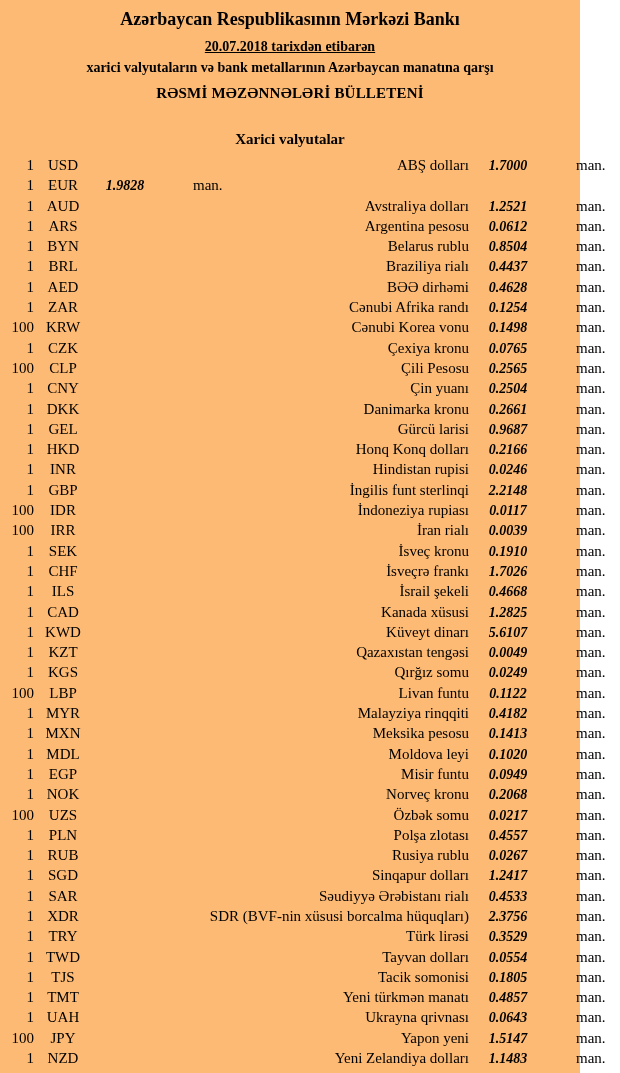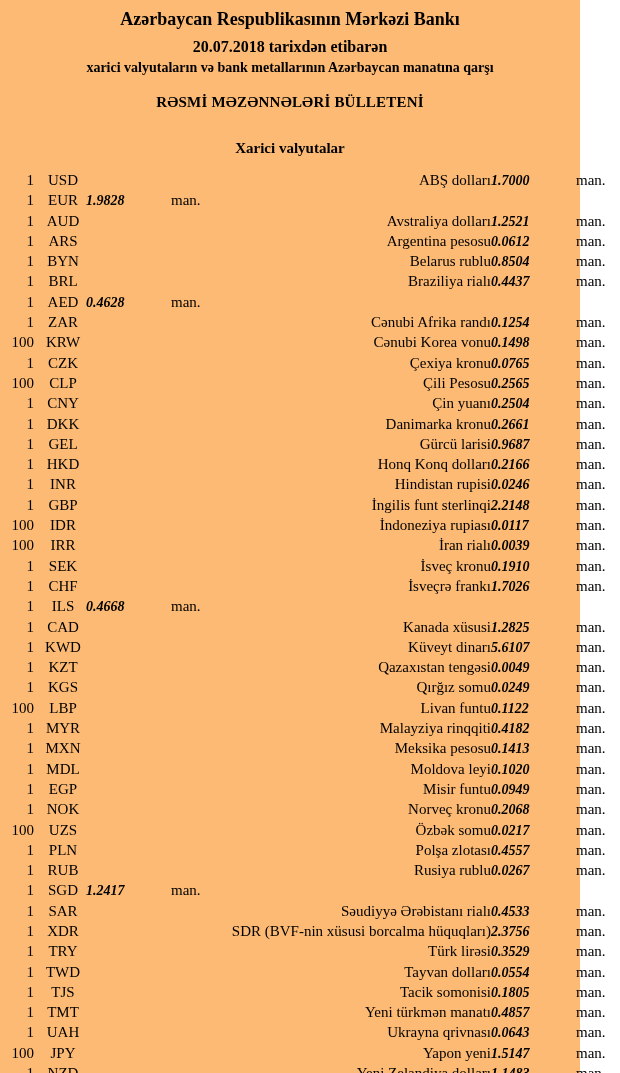--- a/index.html
+++ b/index.html
@@ -20,44 +20,45 @@
     background: #fdba74;
   }
   .header { text-align: center; }
   .title {
     font-size: 18px;
     font-weight: bold;
     line-height: 22px;
     margin: 0;
   }
   .date-line {
-    font-size: 16px;
+    font-size: 14px;
     font-weight: bold;
     margin-top: 8px;
     line-height: 17px;
+    text-decoration: underline;
   }
   .subtitle {
     font-size: 14px;
     font-weight: bold;
     margin-top: 4px;
     line-height: 17px;
   }
   .bulletin {
     font-size: 15px;
     font-weight: bold;
-    margin-top: 17px;
+    margin-top: 8px;
     letter-spacing: 0.2px;
     line-height: 19px;
   }
   .section-title {
     text-align: center;
     font-size: 15px;
     font-weight: bold;
     margin-top: 27px;
-    margin-bottom: 13px;
+    margin-bottom: 7px;
     line-height: 18px;
   }
   .table { width: 620px; }
   .row {
     display: flex;
     align-items: baseline;
     height: 20.3px;
     font-size: 15px;
     line-height: 20.3px;
     white-space: nowrap;
@@ -74,31 +75,32 @@
     flex: 0 0 auto;
   }
   .cell-name {
     flex: 1 1 auto;
     text-align: right;
     padding-left: 8px;
     overflow: hidden;
   }
   .cell-rate {
     width: 78px;
-    text-align: left;
+    text-align: center;
     font-weight: bold;
     font-style: italic;
     font-size: 14px;
     flex: 0 0 auto;
   }
   .cell-unit {
     width: 44px;
     text-align: left;
     padding-left: 7px;
     flex: 0 0 auto;
+    margin-left: 22px;
   }
 </style>
 </head>
 <body>
 
 <div class="page">
   <div class="header">
     <div class="title">Azərbaycan Respublikasının Mərkəzi Bankı</div>
     <div class="date-line">20.07.2018 tarixdən etibarən</div>
     <div class="subtitle">xarici valyutaların və bank metallarının Azərbaycan manatına qarşı</div>
@@ -145,20 +147,21 @@
       <div class="row">
         <span class="cell-qty">1</span>
         <span class="cell-code">BRL</span>
         <span class="cell-name">Braziliya rialı</span>
         <span class="cell-rate">0.4437</span>
         <span class="cell-unit">man.</span>
       </div>
       <div class="row">
         <span class="cell-qty">1</span>
         <span class="cell-code">AED</span>
+        <span class="cell-name">BƏƏ dirhəmi</span>
         <span class="cell-rate">0.4628</span>
         <span class="cell-unit">man.</span>
       </div>
       <div class="row">
         <span class="cell-qty">1</span>
         <span class="cell-code">ZAR</span>
         <span class="cell-name">Cənubi Afrika randı</span>
         <span class="cell-rate">0.1254</span>
         <span class="cell-unit">man.</span>
       </div>
@@ -249,20 +252,21 @@
       <div class="row">
         <span class="cell-qty">1</span>
         <span class="cell-code">CHF</span>
         <span class="cell-name">İsveçrə frankı</span>
         <span class="cell-rate">1.7026</span>
         <span class="cell-unit">man.</span>
       </div>
       <div class="row">
         <span class="cell-qty">1</span>
         <span class="cell-code">ILS</span>
+        <span class="cell-name">İsrail şekeli</span>
         <span class="cell-rate">0.4668</span>
         <span class="cell-unit">man.</span>
       </div>
       <div class="row">
         <span class="cell-qty">1</span>
         <span class="cell-code">CAD</span>
         <span class="cell-name">Kanada xüsusi</span>
         <span class="cell-rate">1.2825</span>
         <span class="cell-unit">man.</span>
       </div>
@@ -346,20 +350,21 @@
       <div class="row">
         <span class="cell-qty">1</span>
         <span class="cell-code">RUB</span>
         <span class="cell-name">Rusiya rublu</span>
         <span class="cell-rate">0.0267</span>
         <span class="cell-unit">man.</span>
       </div>
       <div class="row">
         <span class="cell-qty">1</span>
         <span class="cell-code">SGD</span>
+        <span class="cell-name">Sinqapur dolları</span>
         <span class="cell-rate">1.2417</span>
         <span class="cell-unit">man.</span>
       </div>
       <div class="row">
         <span class="cell-qty">1</span>
         <span class="cell-code">SAR</span>
         <span class="cell-name">Səudiyyə Ərəbistanı rialı</span>
         <span class="cell-rate">0.4533</span>
         <span class="cell-unit">man.</span>
       </div>

